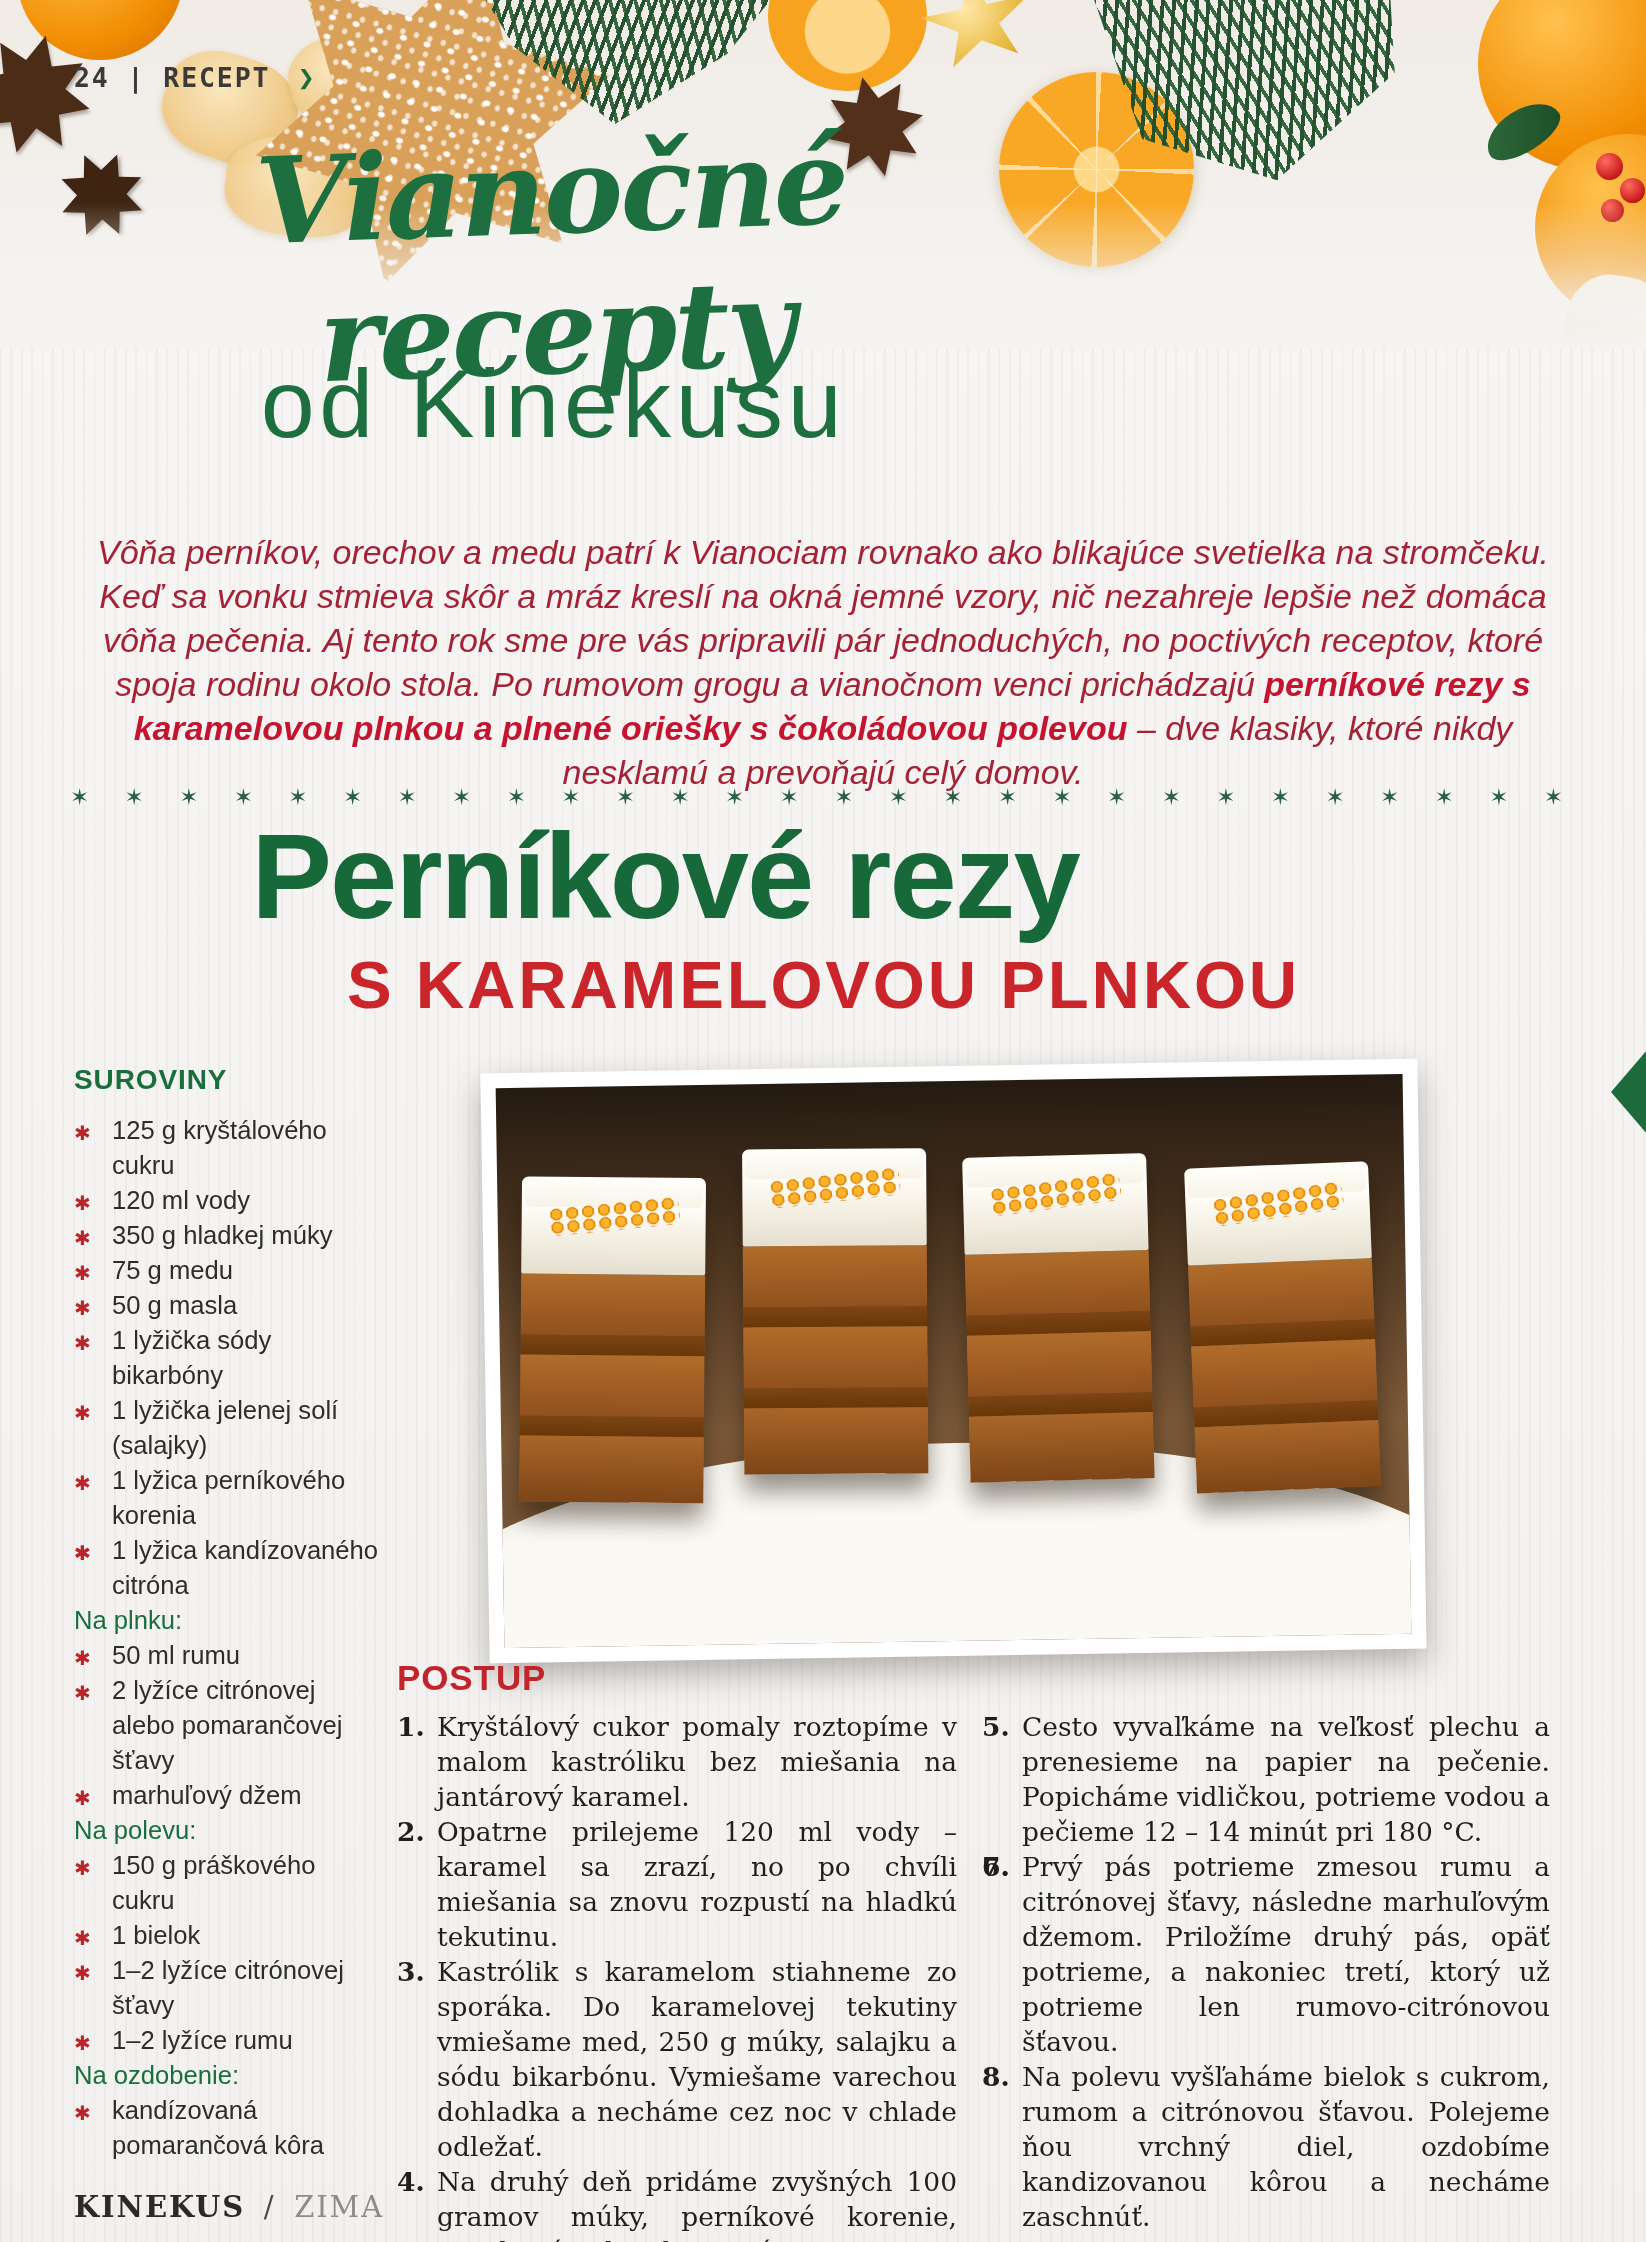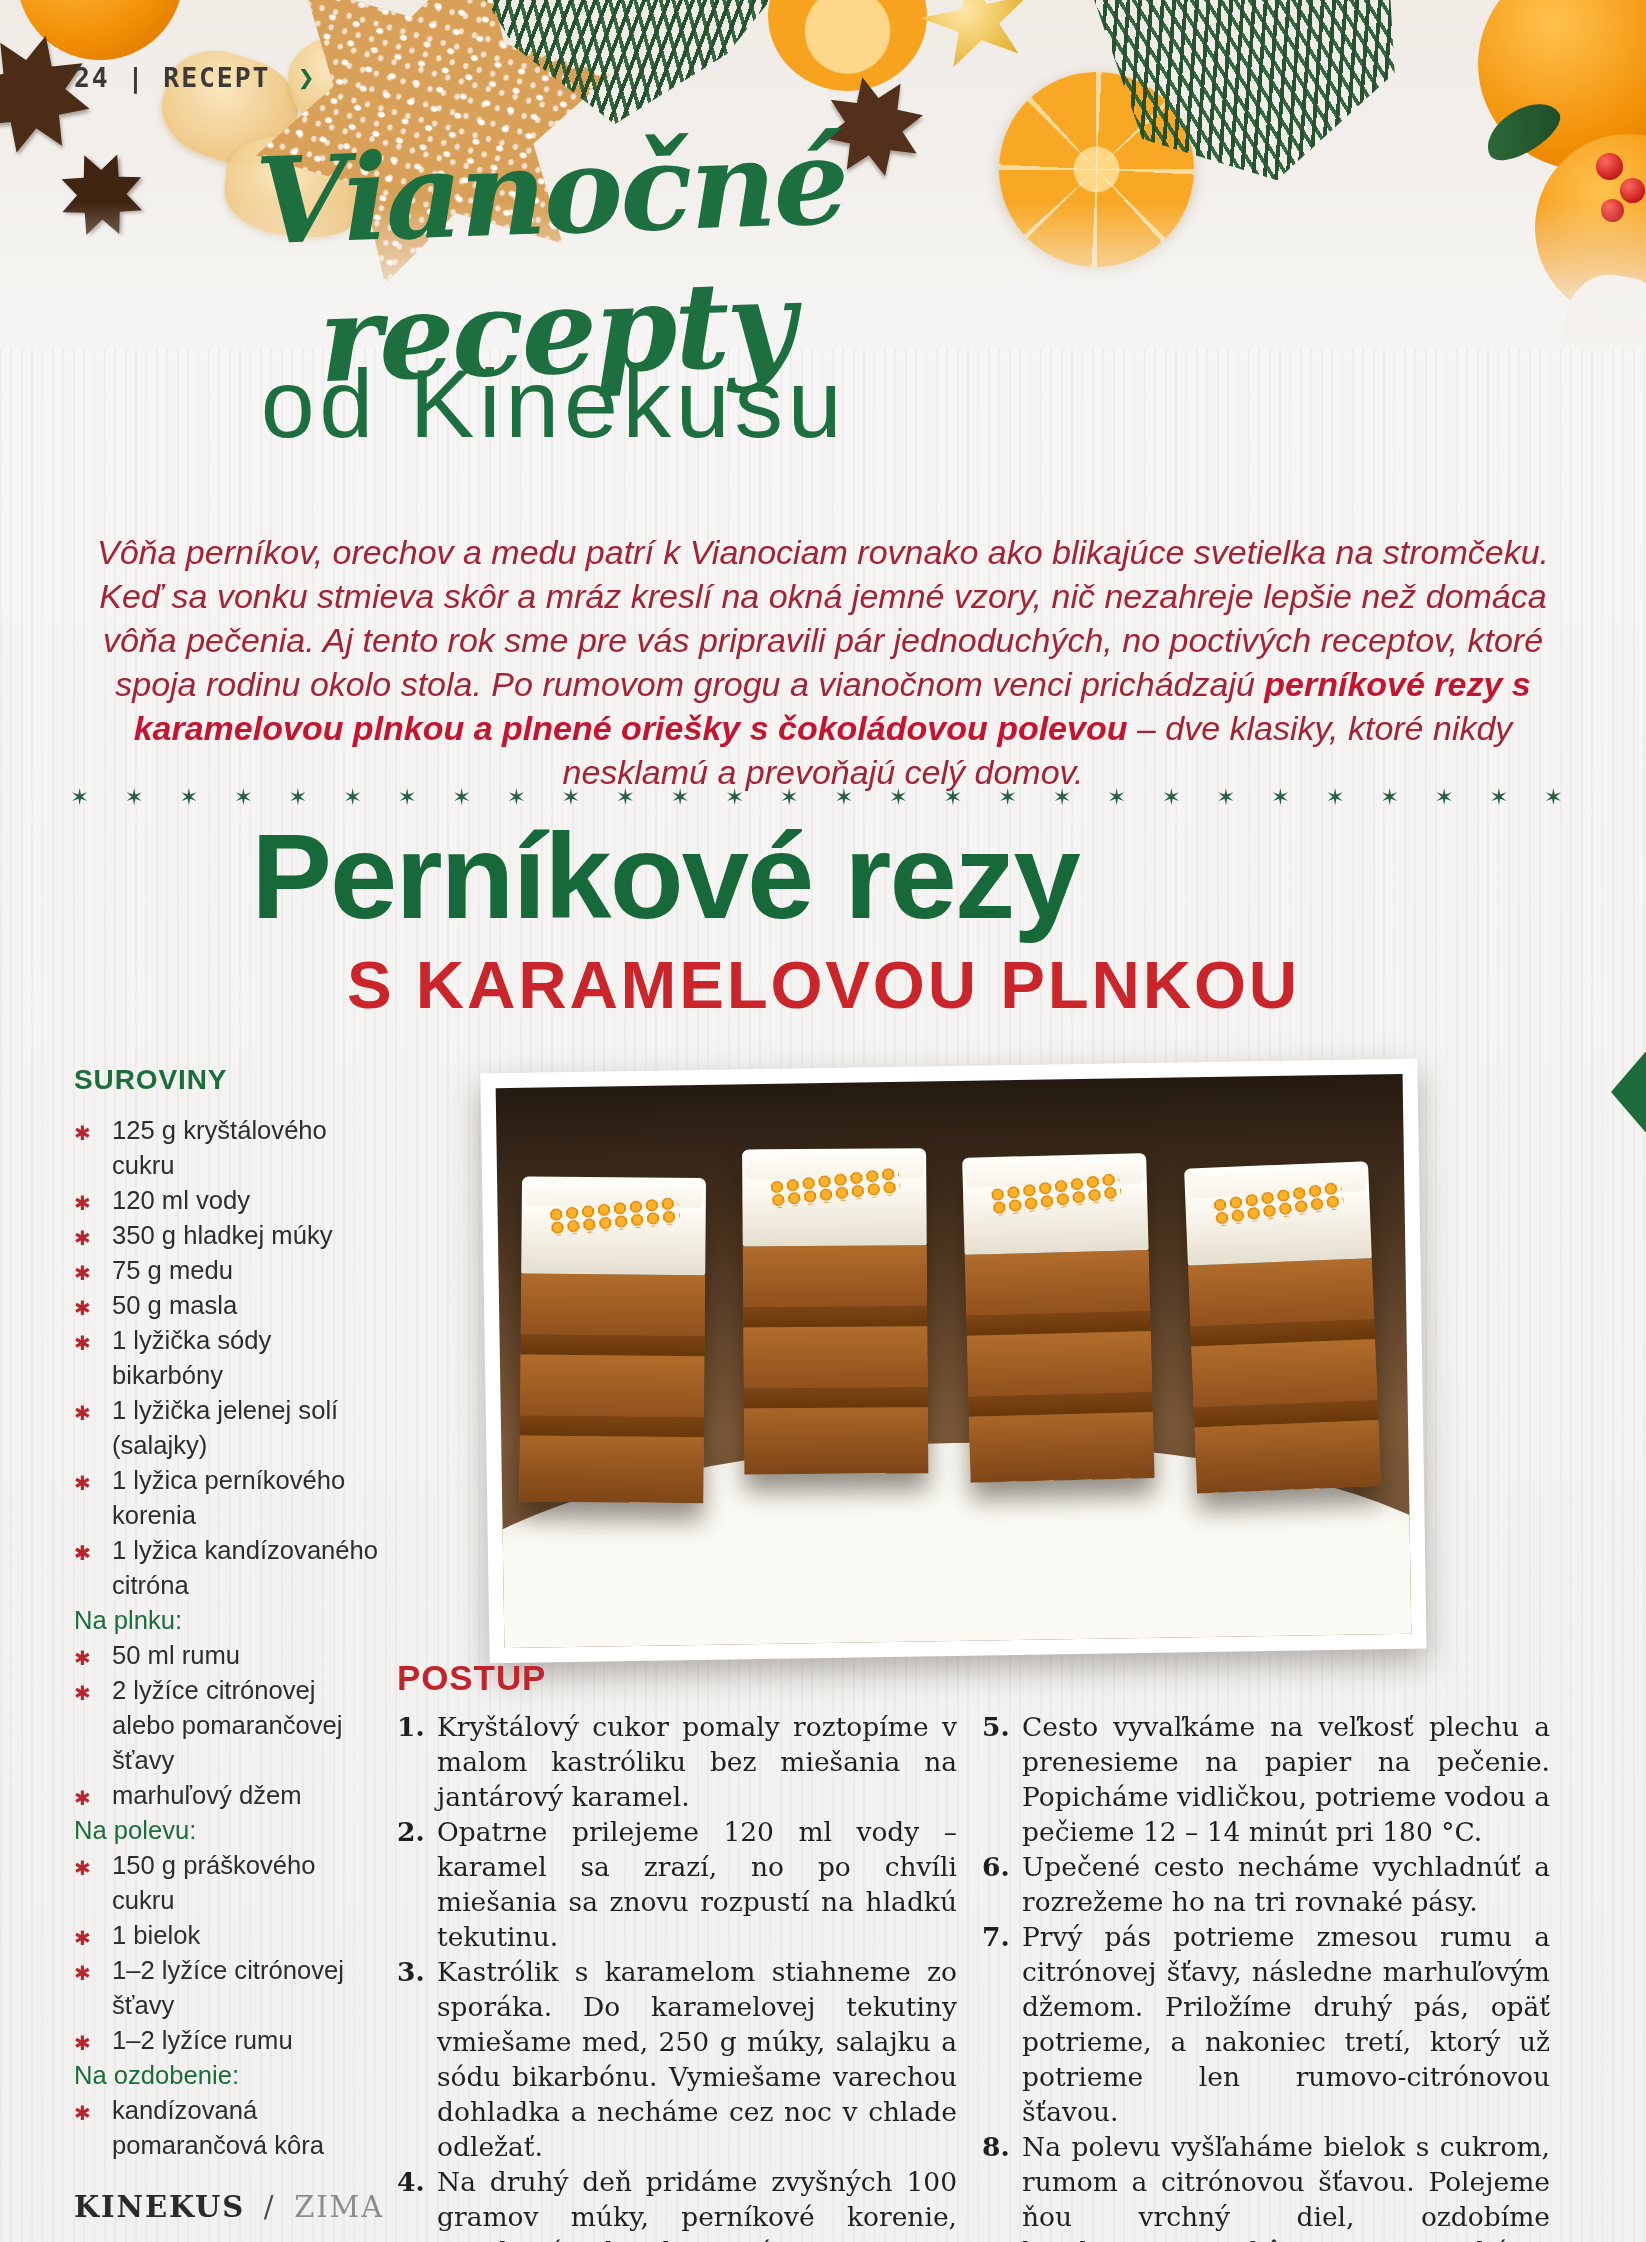--- a/index.html
+++ b/index.html
@@ -232,21 +232,21 @@
 
   <h4 class="postup-head">POSTUP</h4>
   <div class="steps-col left" id="steps-left">
       <div class="step"><span class="num">1.</span><span>Kryštálový cukor pomaly roztopíme v malom kastróliku bez miešania na jantárový karamel.</span></div>
       <div class="step"><span class="num">2.</span><span>Opatrne prilejeme 120 ml vody – karamel sa zrazí, no po chvíli miešania sa znovu rozpustí na hladkú tekutinu.</span></div>
       <div class="step"><span class="num">3.</span><span>Kastrólik s karamelom stiahneme zo sporáka. Do karamelovej tekutiny vmiešame med, 250 g múky, salajku a sódu bikarbónu. Vymiešame varechou dohladka a necháme cez noc v chlade odležať.</span></div>
       <div class="step"><span class="num">4.</span><span>Na druhý deň pridáme zvyšných 100 gramov múky, perníkové korenie, nasekané kandizované ovocie a zmäknuté maslo. Vypracujeme hutné cesto.</span></div>
     </div>
   <div class="steps-col right" id="steps-right">
       <div class="step"><span class="num">5.</span><span>Cesto vyvaľkáme na veľkosť plechu a prenesieme na papier na pečenie. Popicháme vidličkou, potrieme vodou a pečieme 12 – 14 minút pri 180 °C.</span></div>
-      <div class="step"><span class="num">6.</span><span>Upečené cesto necháme vychladnúť a rozrežeme ho na tri rovnaké pásy.</span></div>
+      <div class="step"><span class="num">6.</span></div>
       <div class="step"><span class="num">7.</span><span>Prvý pás potrieme zmesou rumu a citrónovej šťavy, následne marhuľovým džemom. Priložíme druhý pás, opäť potrieme, a nakoniec tretí, ktorý už potrieme len rumovo-citrónovou šťavou.</span></div>
       <div class="step"><span class="num">8.</span><span>Na polevu vyšľaháme bielok s cukrom, rumom a citrónovou šťavou. Polejeme ňou vrchný diel, ozdobíme kandizovanou kôrou a necháme zaschnúť.</span></div>
     </div>
 
   <div class="green-triangle"></div>
 
   <div class="footer">
     <span class="brand">KINEKUS</span>
     <span class="sep">/</span>
     <span class="season">ZIMA</span>

